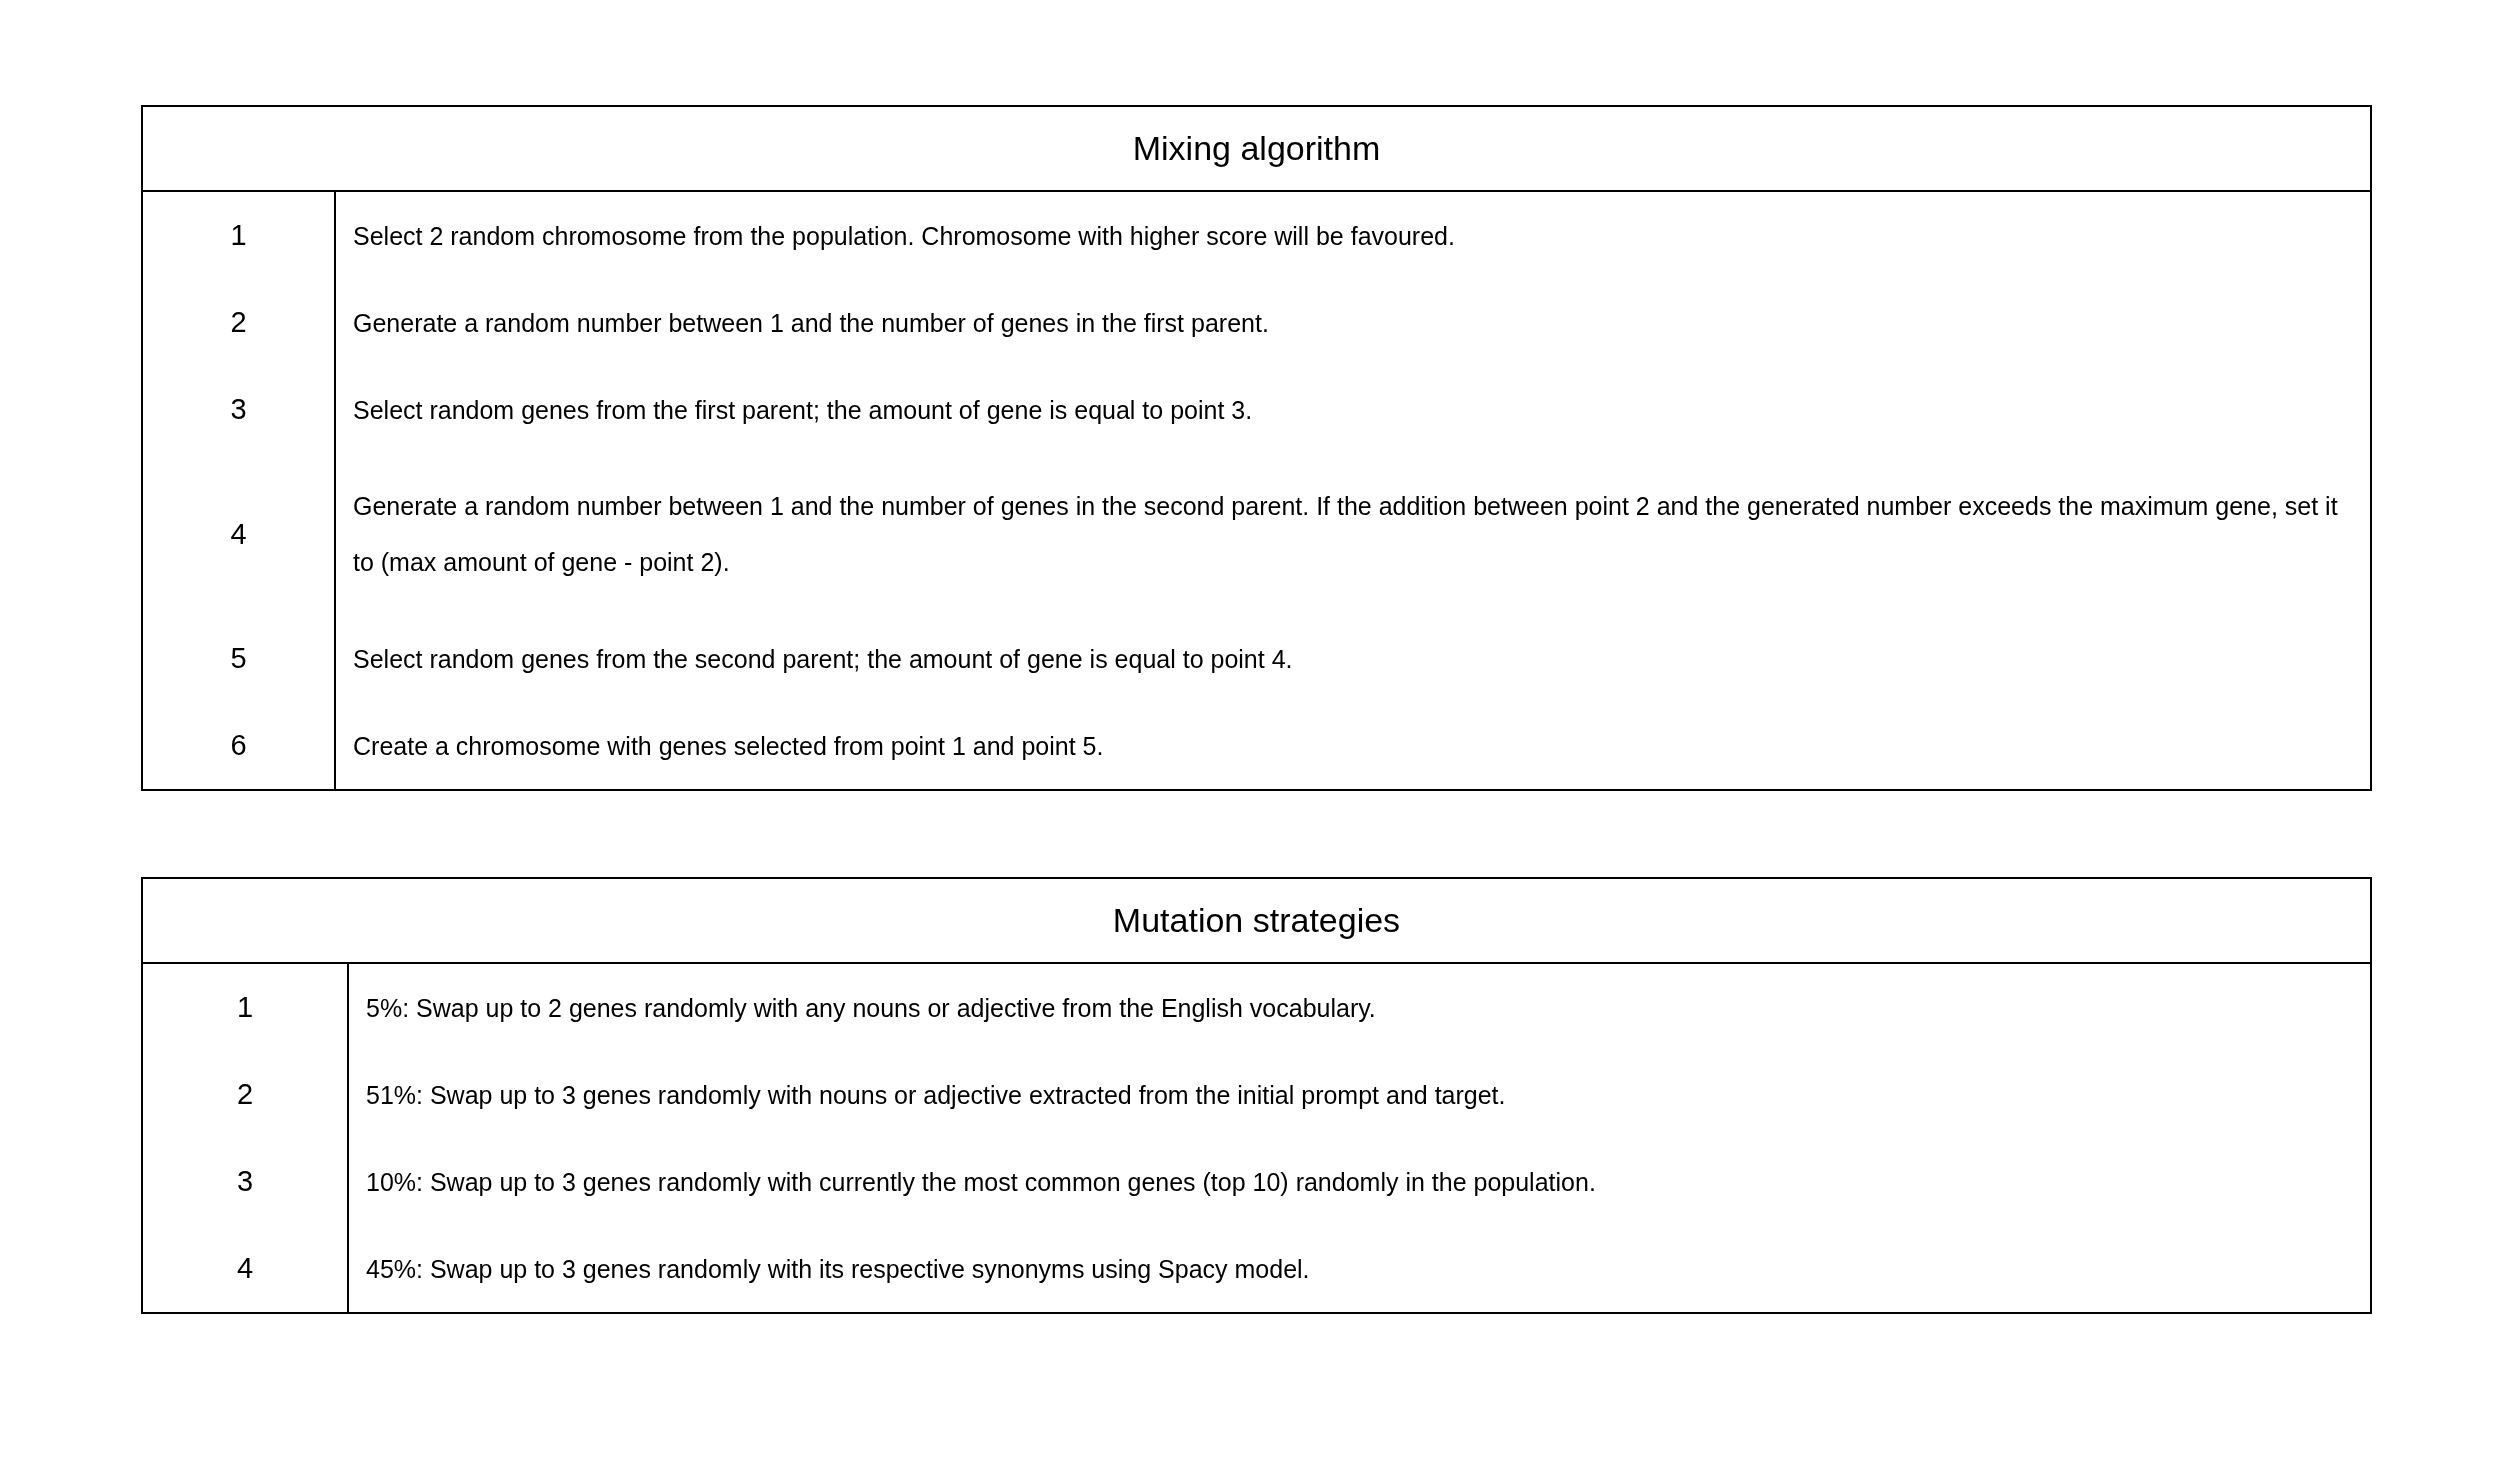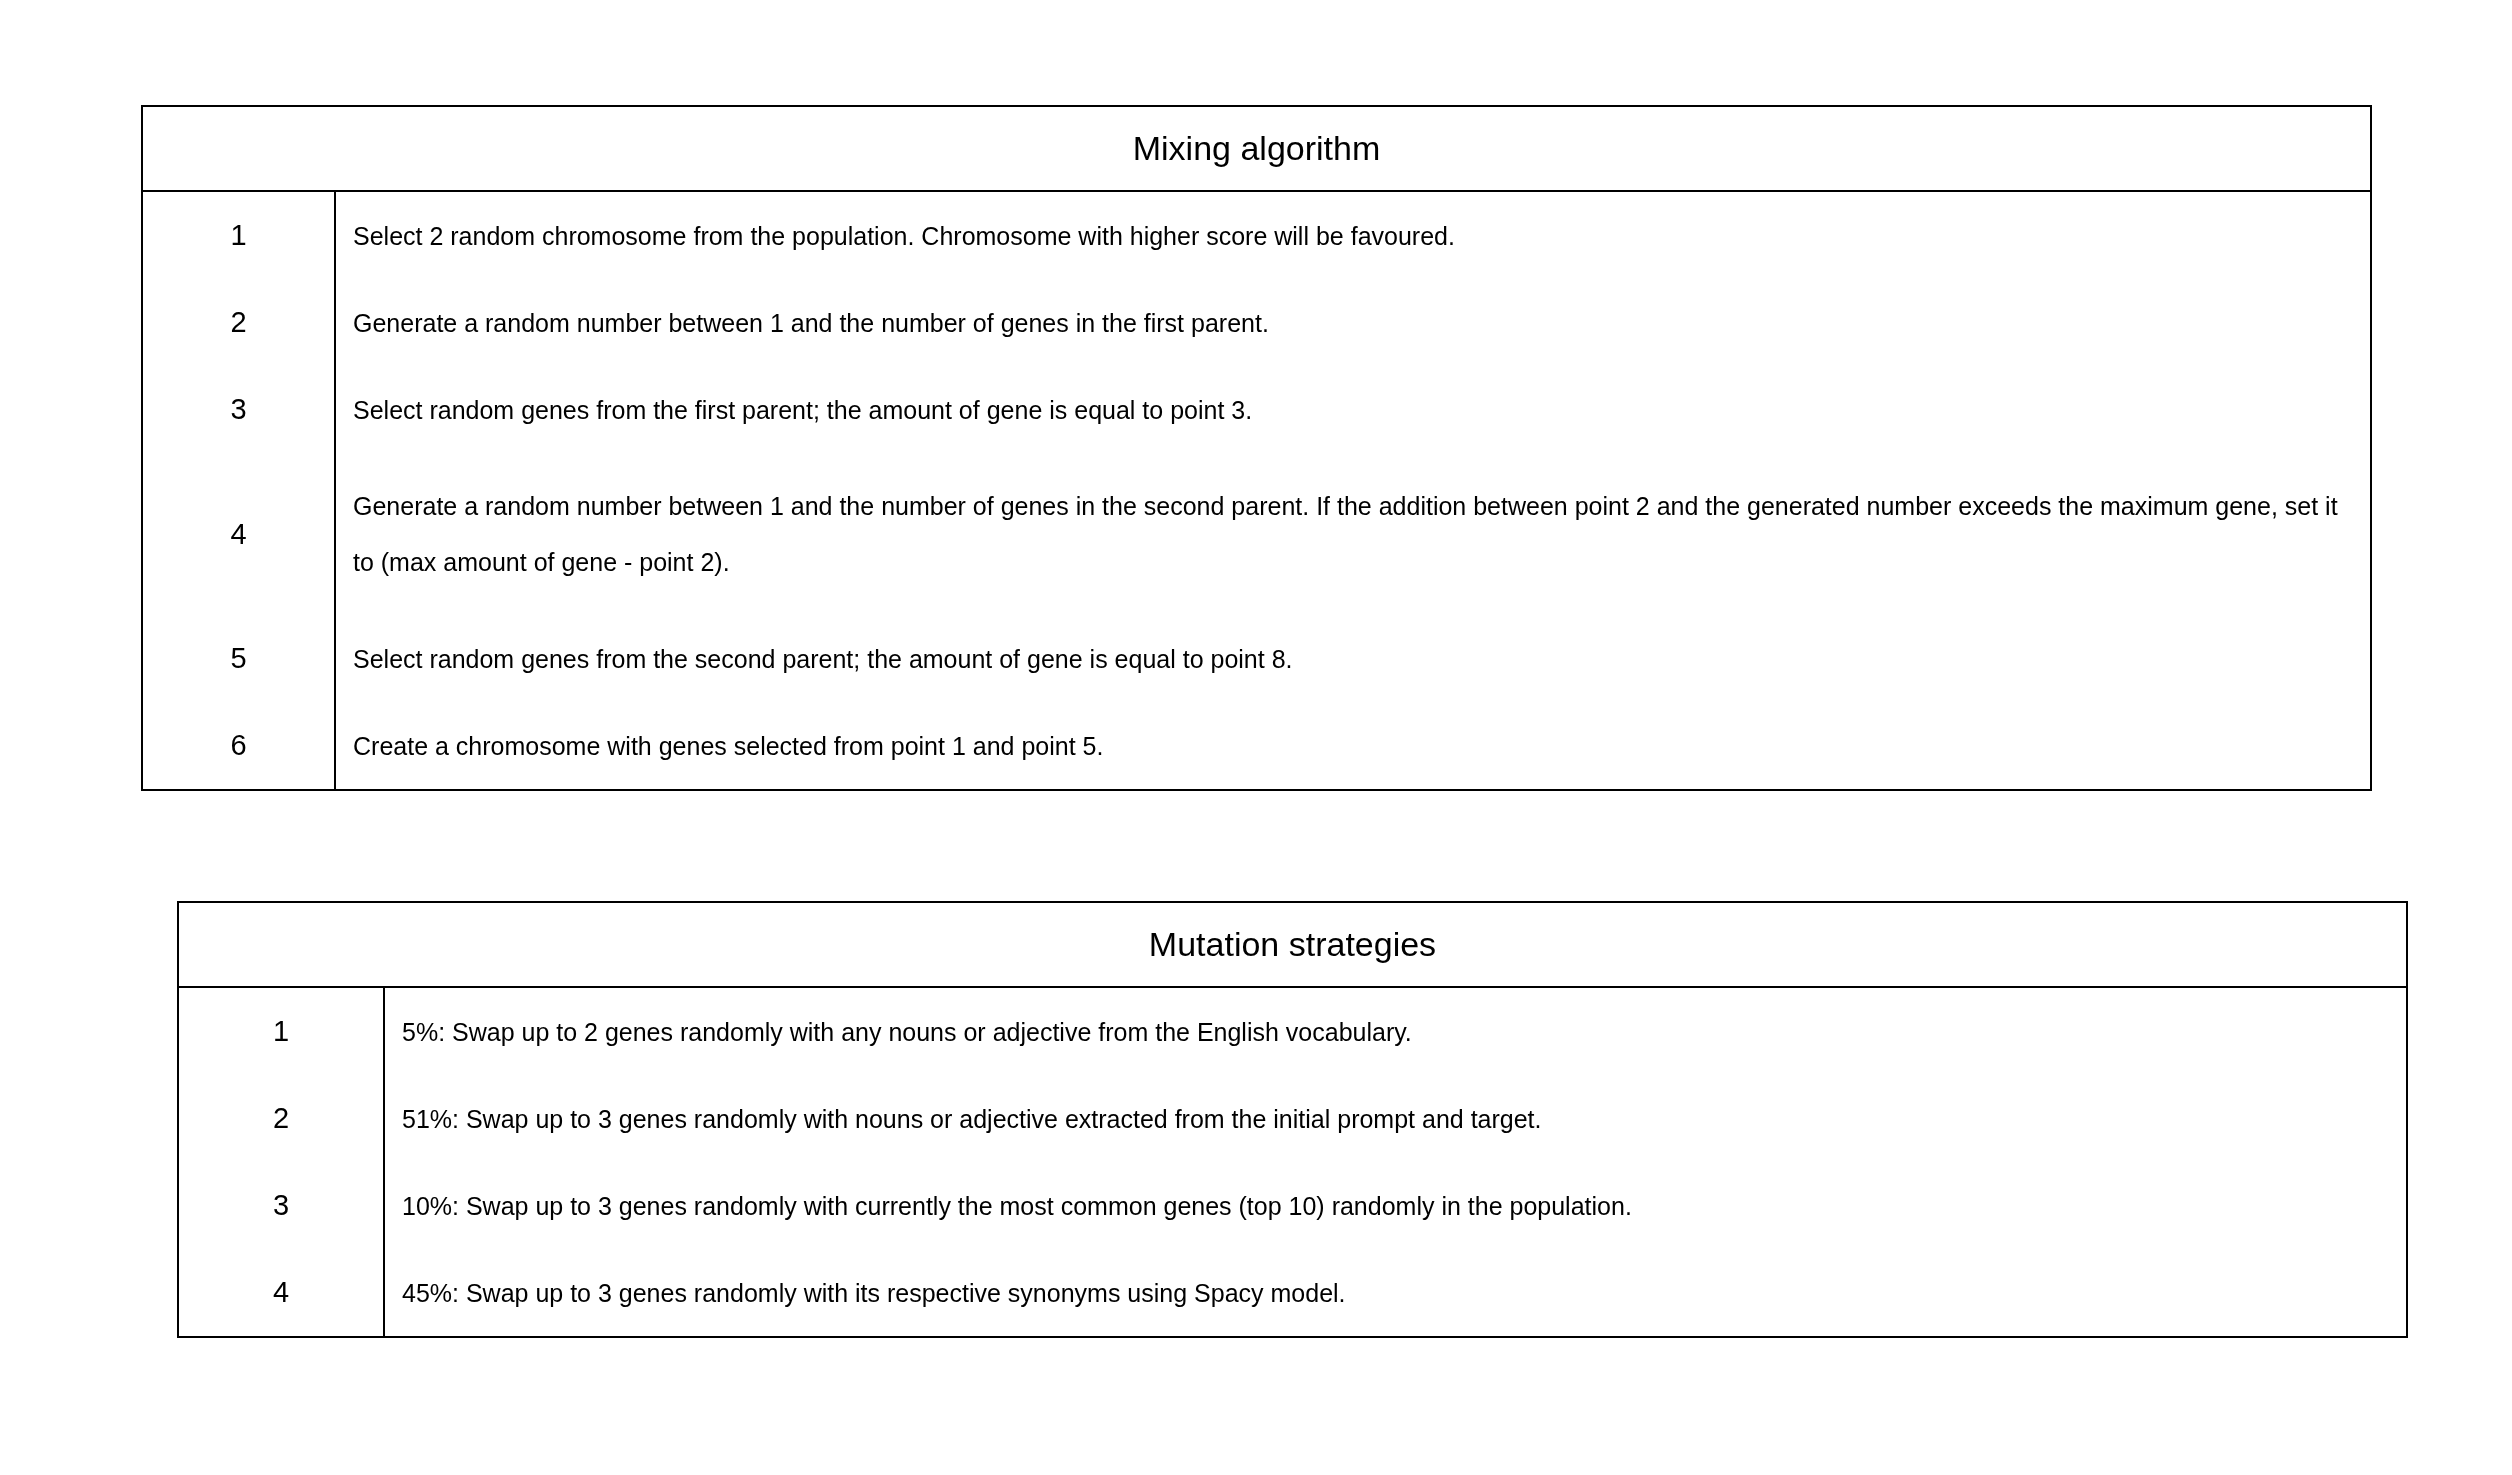--- a/index.html
+++ b/index.html
@@ -18,21 +18,21 @@
   }
   .tbl {
     position: absolute;
     left: 141px;
     width: 2231px;
     box-sizing: border-box;
     border: 2.3px solid #000000;
     background: #ffffff;
   }
   .tbl-mixing   { top: 105px;  }
-  .tbl-mutation { top: 901px; margin-left: 36px; }
+  .tbl-mutation { top: 877px; }
   .tbl-title {
     height: 83px;
     border-bottom: 2.3px solid #000000;
     display: flex;
     align-items: center;
     justify-content: center;
     font-size: 34px;
     line-height: 1.2;
     white-space: nowrap;
   }
@@ -83,21 +83,21 @@
       <div class="row">
         <div class="num">3</div>
         <div class="txt">Select random genes from the first parent; the amount of gene is equal to point 3.</div>
       </div>
       <div class="row row-tall">
         <div class="num">4</div>
         <div class="txt">Generate a random number between 1 and the number of genes in the second parent. If the addition between point 2 and the generated number exceeds the maximum gene, set it to (max amount of gene - point 2).</div>
       </div>
       <div class="row">
         <div class="num">5</div>
-        <div class="txt">Select random genes from the second parent; the amount of gene is equal to point 8.</div>
+        <div class="txt">Select random genes from the second parent; the amount of gene is equal to point 4.</div>
       </div>
       <div class="row">
         <div class="num">6</div>
         <div class="txt">Create a chromosome with genes selected from point 1 and point 5.</div>
       </div>
     </div>
   </section>
 
   <section class="tbl tbl-mutation">
     <div class="tbl-title">Mutation strategies</div>

